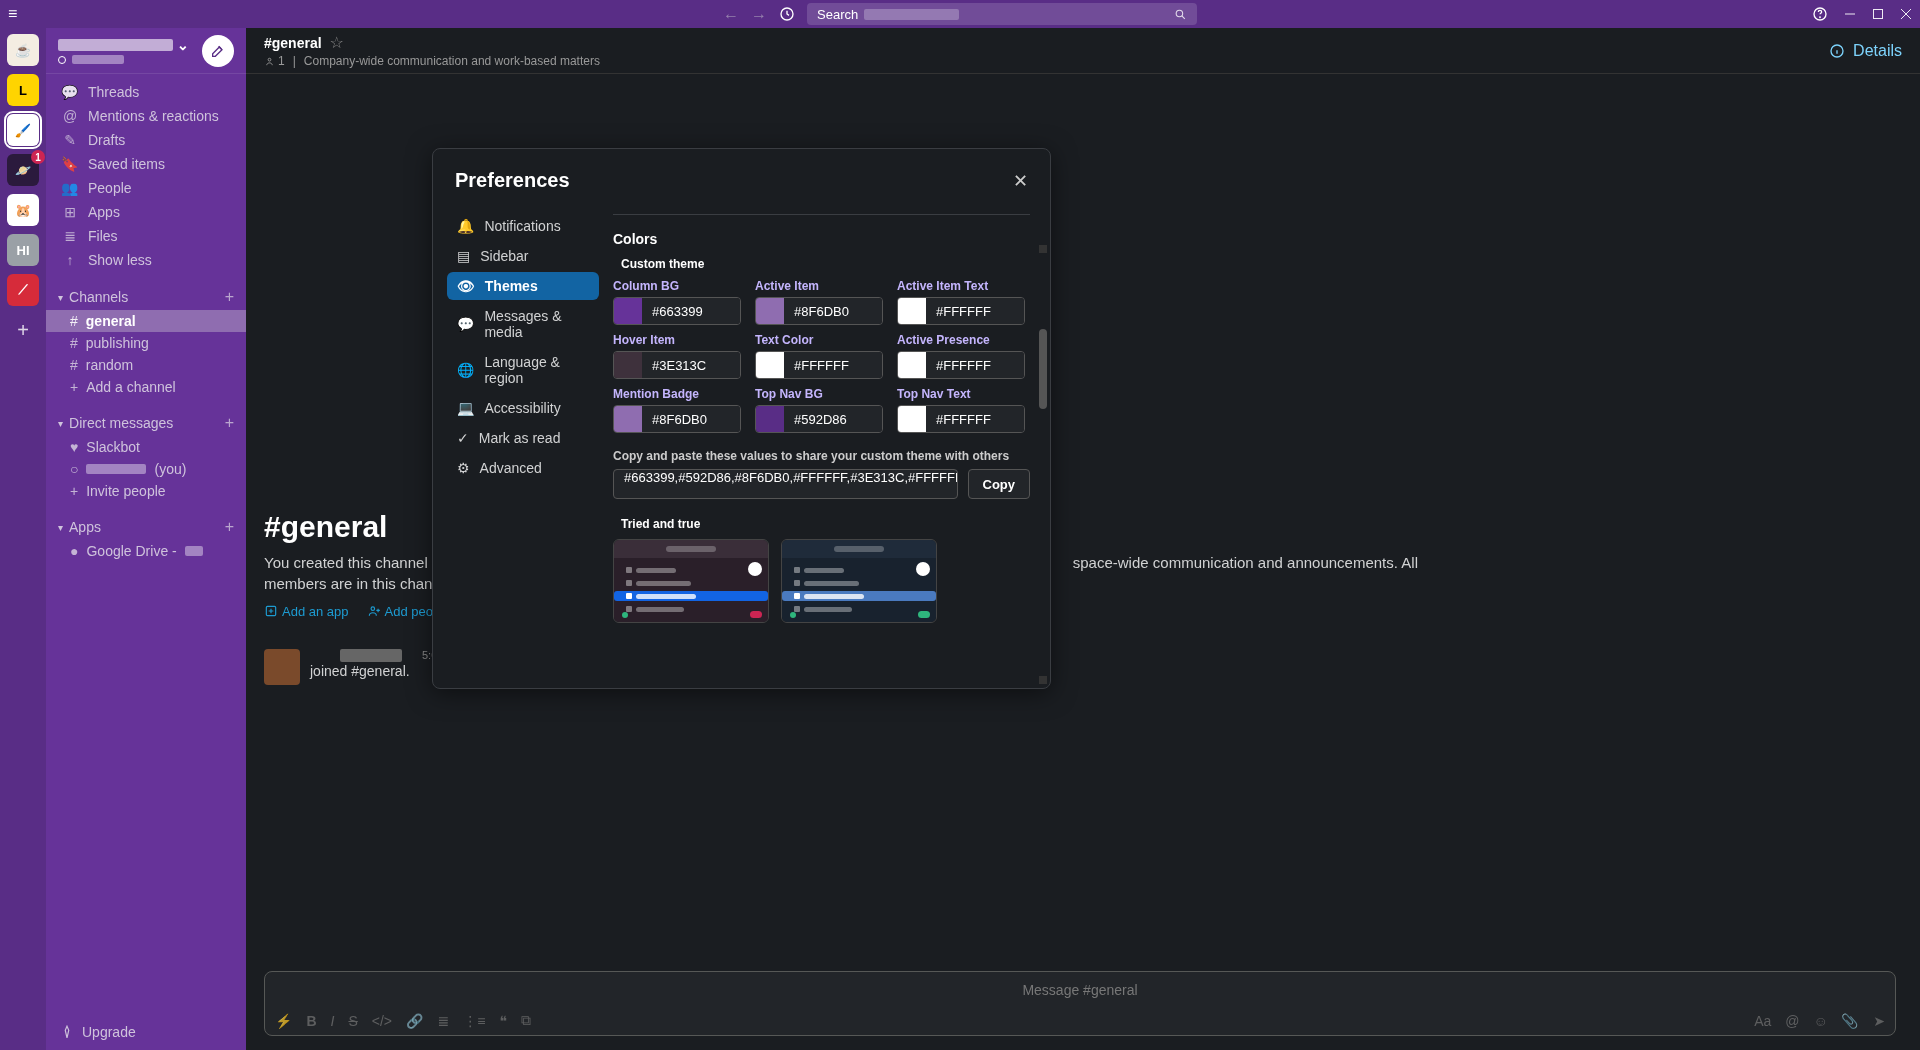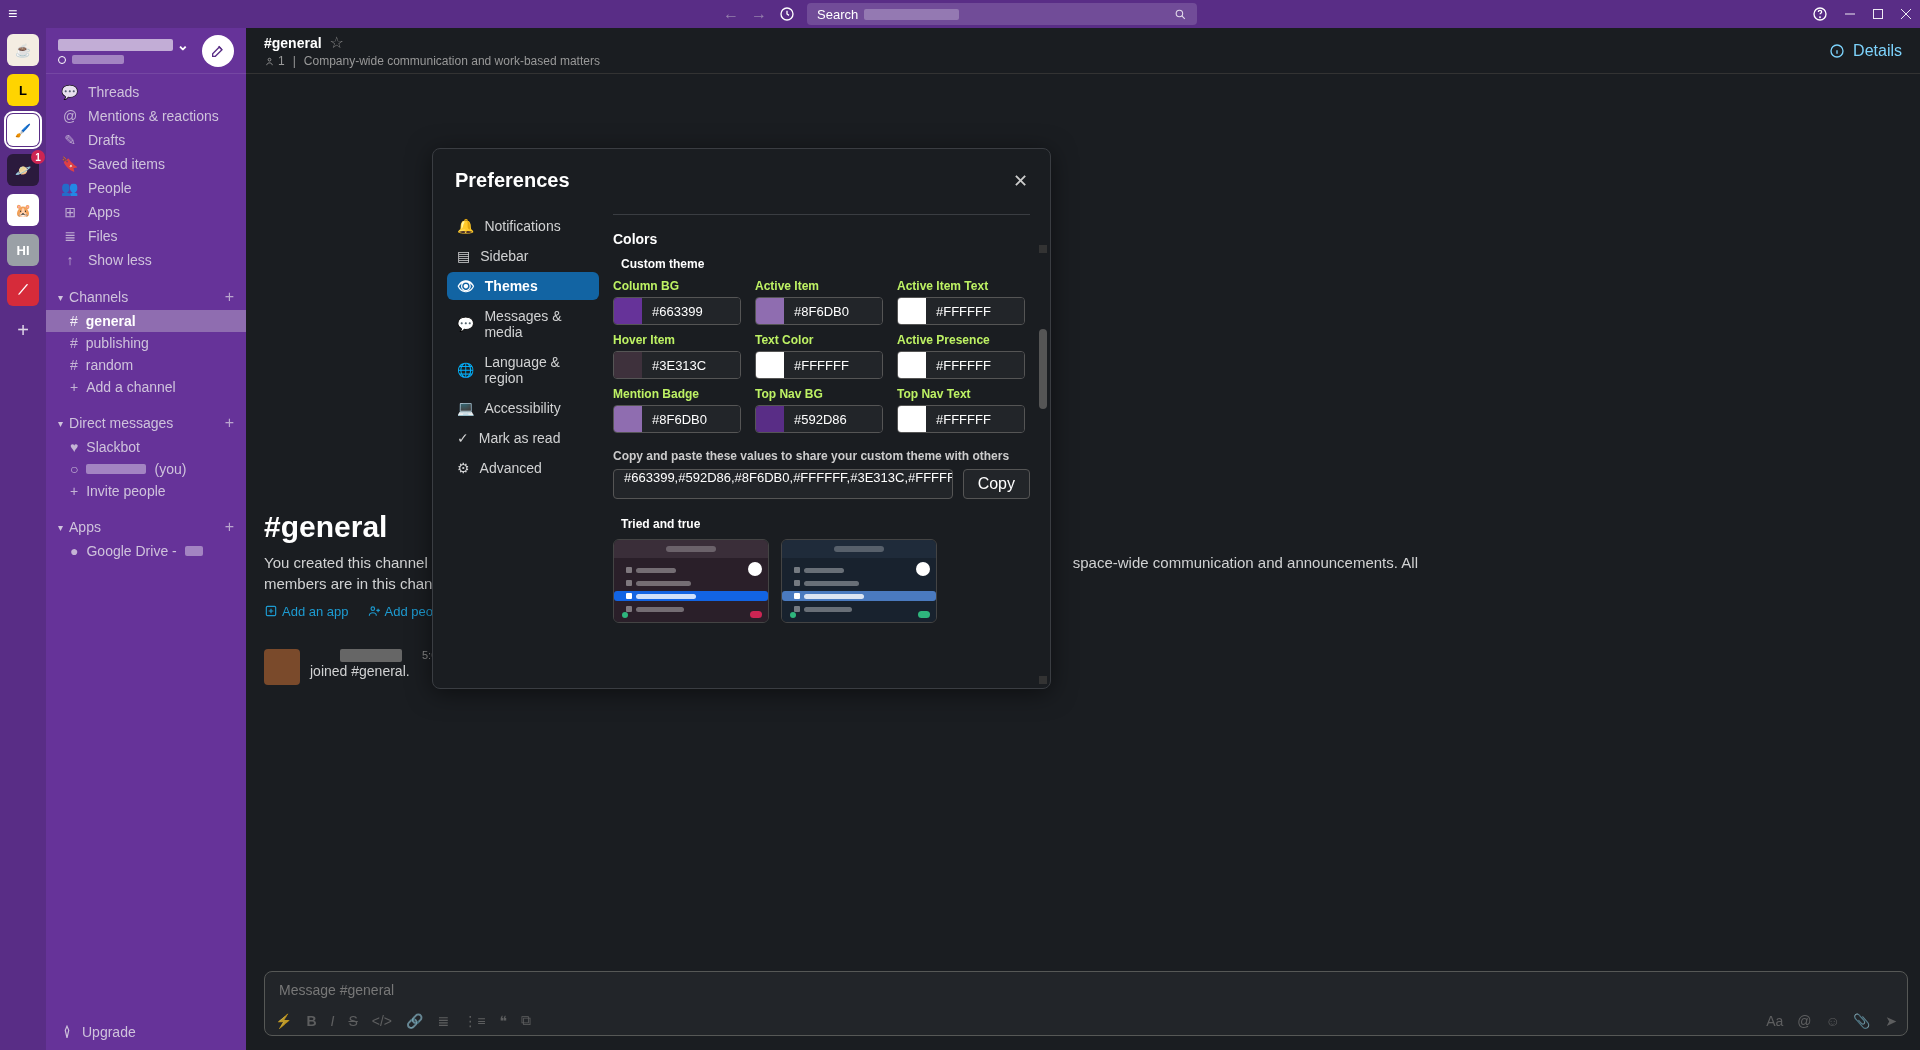--- a/index.html
+++ b/index.html
@@ -68,49 +68,49 @@
 .intro-actions span { color: #1d9bd1; cursor: pointer; display: flex; gap: 4px; }
 
 .msg-row { display: flex; gap: 10px; margin-top: 30px; padding-bottom: 10px; }
 .avatar { width: 36px; height: 36px; border-radius: 4px; background: #7a4a2b; }
 .msg-body { font-size: 14px; }
 .msg-head { display: flex; align-items: flex-start; gap: 20px; padding-left: 30px; }
 .msg-user-block { display:inline-block; width:62px; height:13px; background: #666; border-radius:2px; }
 .msg-time { font-size: 11px; color: #888; }
 .msg-text { color: #d1d2d3; margin-top: 1px; }
 
-.composer { margin: 0 12px 14px 18px; border: 1px solid #565856; border-radius: 8px; background: #222529; }
+.composer { margin: 0 24px 14px 18px; border: 1px solid #565856; border-radius: 8px; background: #222529; text-align: center; }
 .composer-input { padding: 10px 14px; color: #777; font-size: 14px; }
 .composer-tools { display: flex; align-items: center; padding: 4px 10px 6px 10px; gap: 14px; color: #777; font-size: 14px; }
 .composer-tools .spacer { flex: 1; }
 .tool { cursor: pointer; opacity: 0.7; }
 .modal { position: absolute; left: 432px; top: 148px; width: 619px; height: 541px; background: #1a1d21; border: 1px solid #3a3d42; border-radius: 8px; display: flex; flex-direction: column; box-shadow: 0 4px 24px rgba(0,0,0,0.5); }
 .modal-head { padding: 20px 22px 12px 22px; display: flex; align-items: center; }
 .modal-head h2 { font-size: 20px; font-weight: 800; color: #fff; }
 .modal-close { margin-left: auto; color: #ccc; cursor: pointer; font-size: 18px; }
 .modal-body { flex: 1; display: flex; overflow: hidden; }
 .pref-nav { width: 180px; padding: 8px 14px; }
 .pref-nav-item { display: flex; align-items: center; gap: 10px; padding: 6px 10px; border-radius: 6px; font-size: 14px; cursor: pointer; color: #d1d2d3; margin-bottom: 2px; }
 .pref-nav-item.active { background: #1264a3; color: #fff; font-weight: 600; }
 .pref-content { flex: 1; overflow-y: auto; padding: 10px 20px 20px 0; position: relative; }
 .pref-content::-webkit-scrollbar { width: 10px; }
 .pref-content::-webkit-scrollbar-thumb { background: #555; border-radius: 5px; }
 .hr { border-top: 1px solid #3a3d42; margin: 0 0 16px 0; }
 .pref-content h3 { font-size: 14px; font-weight: 700; color: #fff; margin-bottom: 6px; }
 .pref-content h4 { font-size: 12px; font-weight: 700; color: #ffffff; margin: 10px 0 8px 8px; }
 .swatch-grid { display: flex; flex-wrap: wrap; gap: 8px 14px; }
 .swatch-col { width: 128px; }
-.swatch-label { font-size: 12px; color: #bef264; margin-bottom: 4px; font-weight: 600; }
+.swatch-label { font-size: 12px; color: #c4b5fd; margin-bottom: 4px; font-weight: 600; }
 .swatch-row { display: flex; border: 1px solid #555; border-radius: 4px; overflow: hidden; height: 28px; }
 .swatch { width: 28px; height: 100%; }
 .swatch-val { flex: 1; display: flex; align-items: center; padding-left: 10px; font-size: 13px; color: #fff; background: #222529; }
 .share-label { font-size: 12px; font-weight: 600; color: #ccc; margin-top: 16px; }
 .share-row { display: flex; gap: 10px; margin-top: 6px; align-items: center; }
 .share-input { flex: 1; border: 1px solid #555; border-radius: 4px; height: 30px; padding: 0 10px; background: #222529; color: #fff; font-size: 13px; overflow: hidden; white-space: nowrap; }
-.copy-btn { border: 1px solid #555; border-radius: 4px; height: 30px; padding: 0 14px; background: #222529; color: #fff; font-size: 16px; cursor: pointer; font-weight: 400; }
+.copy-btn { border: 1px solid #555; border-radius: 4px; height: 30px; padding: 0 14px; background: #222529; color: #fff; font-size: 13px; cursor: pointer; font-weight: 700; }
 .theme-previews { display: flex; gap: 12px; margin-top: 8px; }
 .theme-card { width: 156px; height: 84px; border: 1px solid #444; border-radius: 6px; overflow: hidden; cursor: pointer; display: flex; flex-direction: column; }
 .tc-top { height: 18px; display:flex; align-items:center; justify-content:center; }
 .tc-top .bar { width: 50px; height: 6px; background: rgba(255,255,255,0.25); border-radius: 3px; }
 .tc-body { flex:1; padding: 4px 8px; position:relative; }
 .tc-row { height: 10px; margin: 3px 0; border-radius: 3px; display:flex; align-items:center; gap:4px; padding-left:4px; }
 .tc-hash { width:6px; height:6px; background: rgba(255,255,255,0.4); border-radius:1px; }
 .tc-line { height:5px; background: rgba(255,255,255,0.35); border-radius:3px; }
 .tc-dot { position:absolute; top:4px; right:6px; width:14px; height:14px; border-radius:50%; background:#fff; }
 .tc-pill { position:absolute; bottom:4px; right:6px; width:12px; height:7px; border-radius:4px; }

